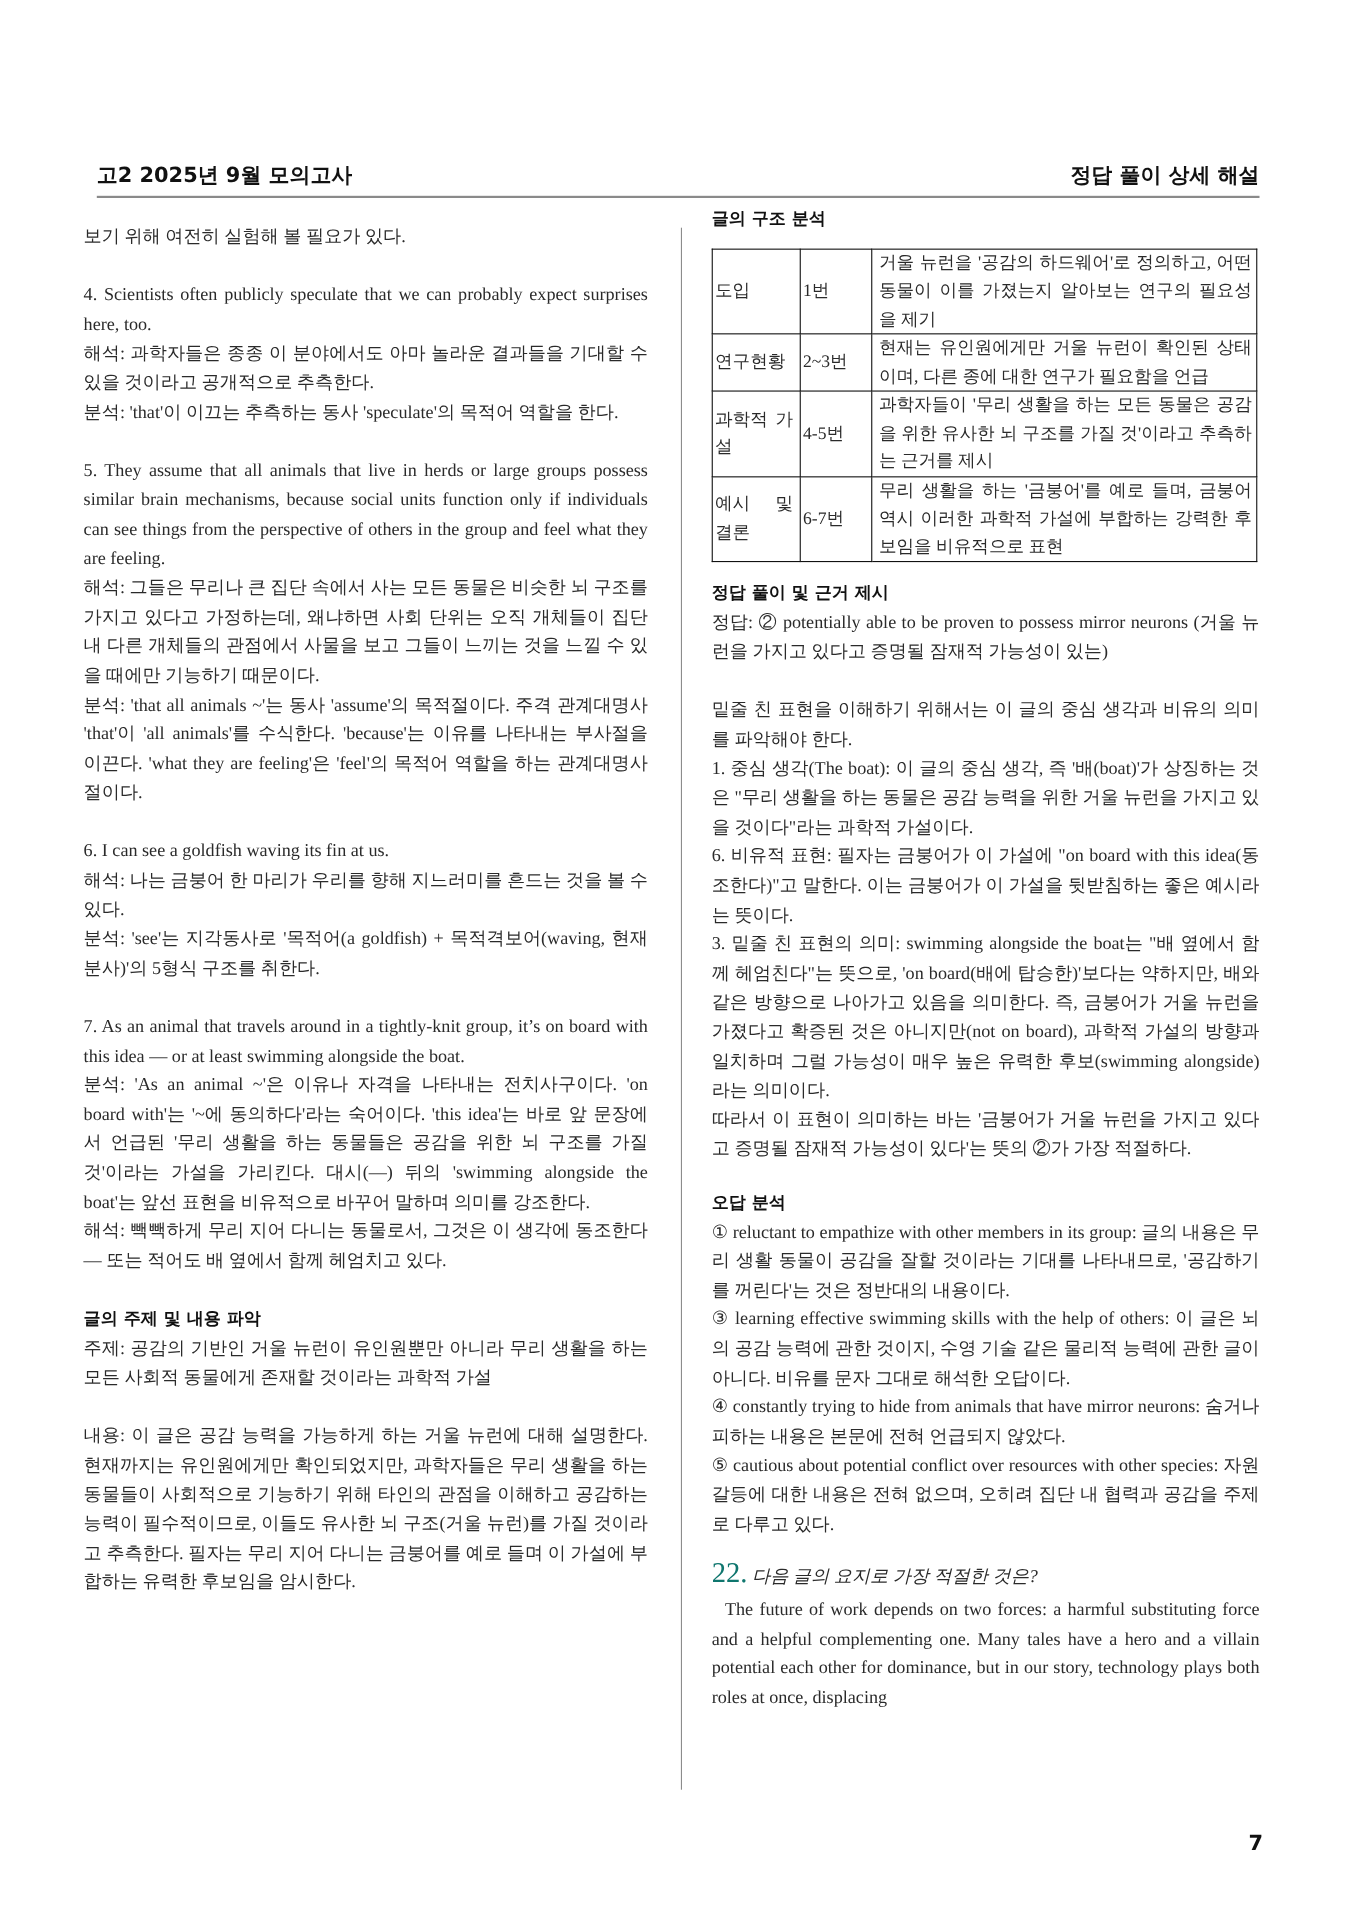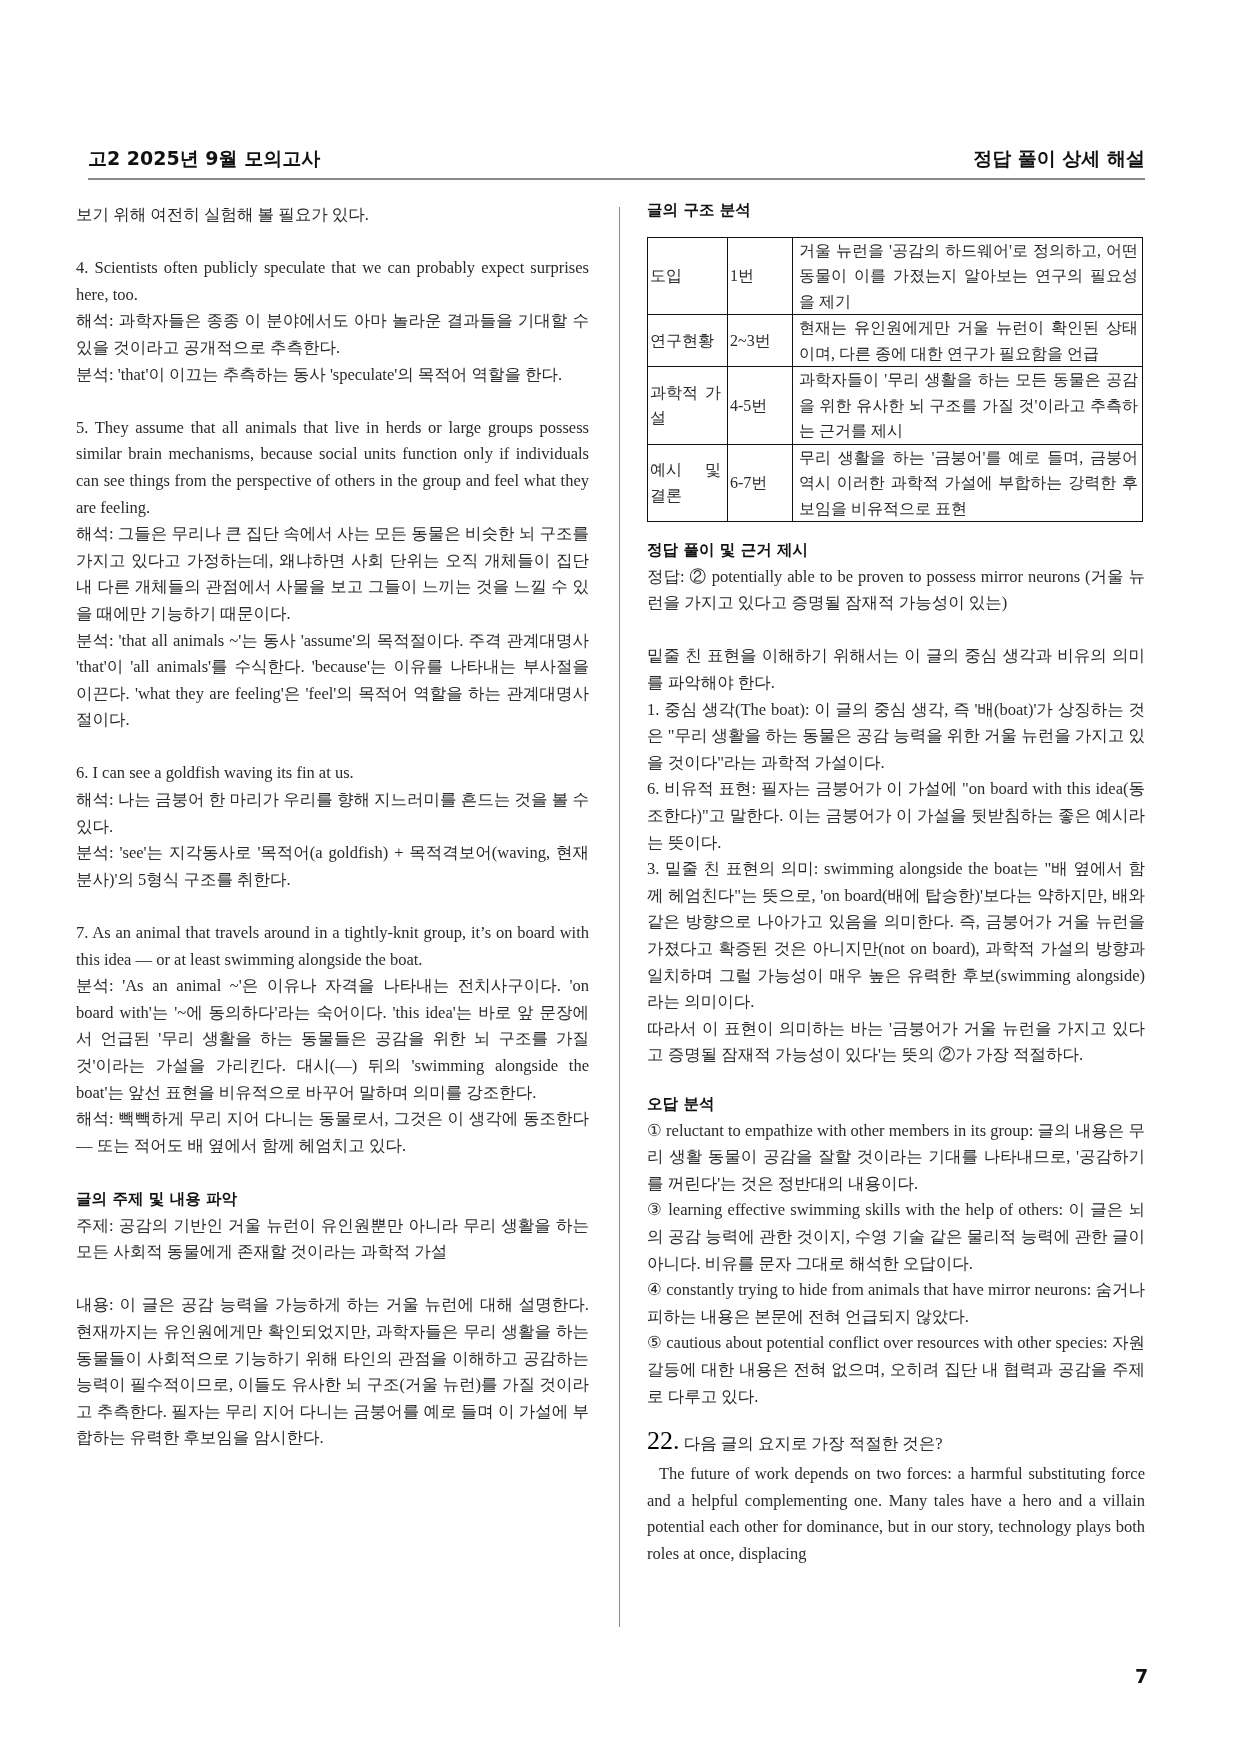--- a/index.html
+++ b/index.html
@@ -6,33 +6,33 @@
   body { width: 1240px; height: 1753px; position: relative; overflow: hidden; color: #222; }
   .page { position: absolute; left: 0; top: 0; width: 1240px; height: 1753px; }
   .header { position: absolute; left: 88px; top: 142px; width: 1057px; height: 36px; border-bottom: 2px solid #8a8a8a; }
   .header .title-left, .header .title-right {
     position: absolute; top: 4px; font-family: "DejaVu Sans", sans-serif; font-weight: bold; font-size: 19px; color: #111;
   }
   .header .title-left { left: 0; }
   .header .title-right { right: 0; }
   .col { position: absolute; font-family: "Liberation Serif", "DejaVu Serif", serif; font-size: 16.5px; line-height: 26.6px; text-align: justify; color: #2a2a2a; }
   .col-left { left: 76px; top: 202px; width: 513px; }
-  .col-right { left: 647px; top: 197px; width: 498px; }
+  .col-right { left: 647px; top: 186px; width: 498px; }
   .divider { position: absolute; left: 619px; top: 207px; width: 1px; height: 1420px; background: #8c8c8c; }
   p { margin: 0; }
   .gap { height: 26.6px; }
   .sec-title { font-family: "DejaVu Sans", sans-serif; font-weight: bold; font-size: 15.5px; color: #111; line-height: 26.6px; }
   table.struct { border-collapse: collapse; width: 496px; margin-top: 13px; margin-bottom: 15px; font-size: 16px; line-height: 25.5px; }
   table.struct td { border: 1.3px solid #111; padding: 0 6px 0 2px; vertical-align: middle; color: #2a2a2a; }
   table.struct td.c1 { width: 71px; }
   table.struct td.c2 { width: 56px; }
   table.struct td.c3 { text-align: justify; padding-left: 6px; padding-right: 4px; }
   .q-line { margin-top: 14px; line-height: 34px; }
-  .q-num { color: #000000; font-family: "Liberation Serif", serif; font-size: 26px; }
-  .q-text { font-size: 16.5px; }
+  .q-num { color: #0f766e; font-family: "Liberation Serif", serif; font-size: 26px; }
+  .q-text { font-size: 16.5px; font-style: italic; }
   .indent { text-indent: 12px; }
   .page-num { position: absolute; left: 1135px; top: 1665px; font-family: "DejaVu Sans", sans-serif; font-weight: bold; font-size: 19px; color: #111; }
 </style>
 </head>
 <body>
 
 <div class="page">
 
   <div class="header">
     <span class="title-left">고2 2025년 9월 모의고사</span>

